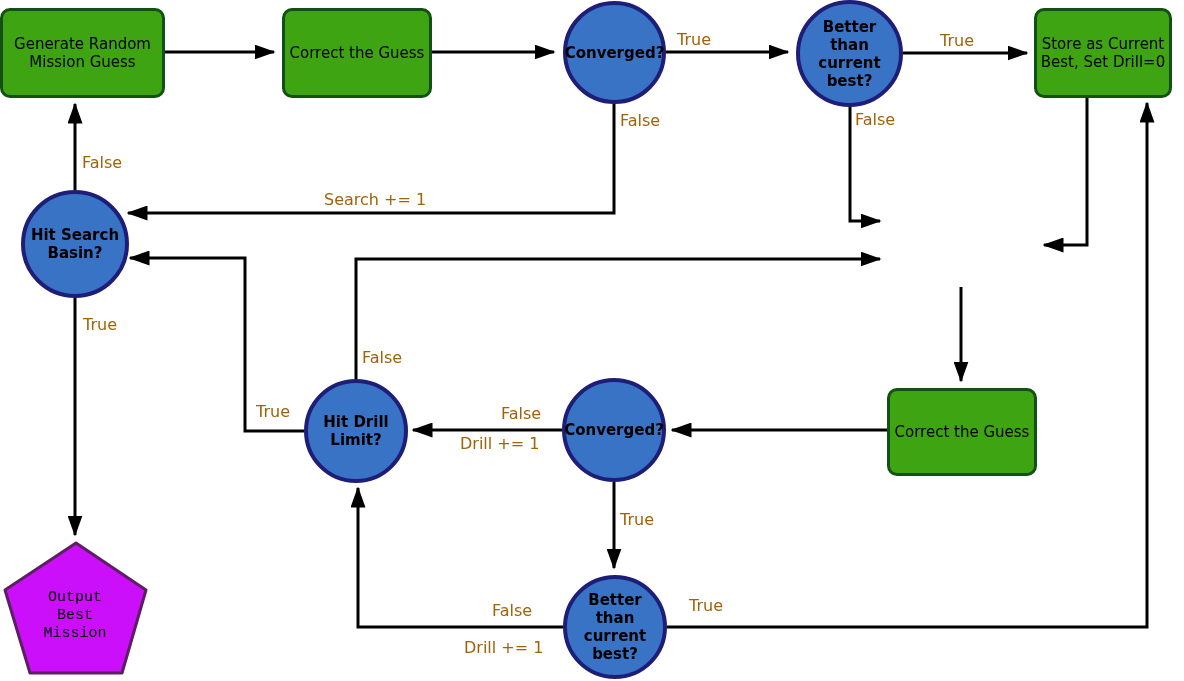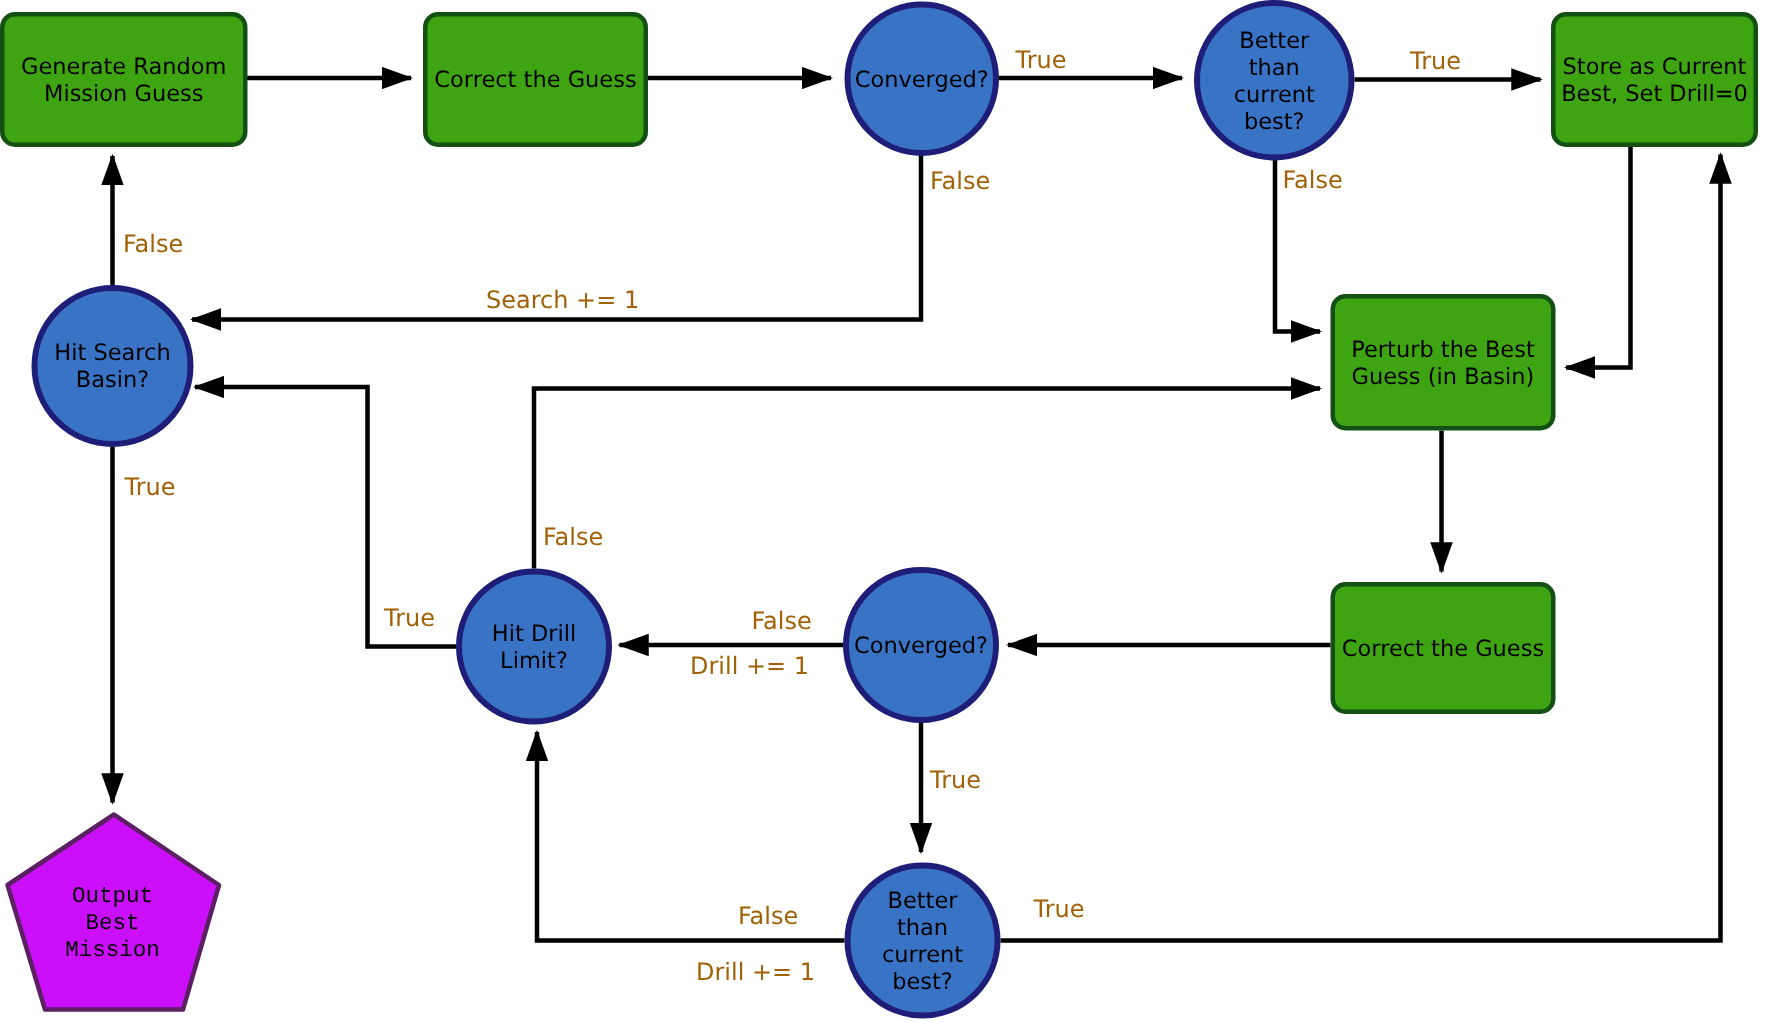--- a/index.html
+++ b/index.html
@@ -45,20 +45,21 @@
   }
   .process {
     background: var(--process_fill, #3EA412);
     border: 3px solid var(--process_border, #135013);
     border-radius: 10px;
   }
   .decision {
     background: var(--decision_fill, #3973C6);
     border: 4px solid var(--decision_border, #1E1E78);
     border-radius: 50%;
+    font-weight: bold;
   }
   .terminal {
     background: transparent;
     border: none;
     font-family: Liberation Mono, monospace;
   }
   .terminal .pentagon-shape {
     position: absolute;
     left: 0;
     top: 0;
@@ -137,24 +138,20 @@
   <div class="node process" style="left:1034px; top:8px; width:138px; height:90px">
     <span class="node-label">Store as Current
 Best, Set Drill=0</span>
   </div>
 
   <div class="node decision" style="left:21px; top:190px; width:108px; height:108px">
     <span class="node-label">Hit Search
 Basin?</span>
   </div>
 
-  <div class="node process" style="left:887px; top:196px; width:150px; height:91px">
-    <span class="node-label">Perturb the Best
-Guess (in Basin)</span>
-  </div>
 
   <div class="node process" style="left:887px; top:388px; width:150px; height:88px">
     <span class="node-label">Correct the Guess</span>
   </div>
 
   <div class="node decision" style="left:304px; top:379px; width:104px; height:104px">
     <span class="node-label">Hit Drill
 Limit?</span>
   </div>
 

